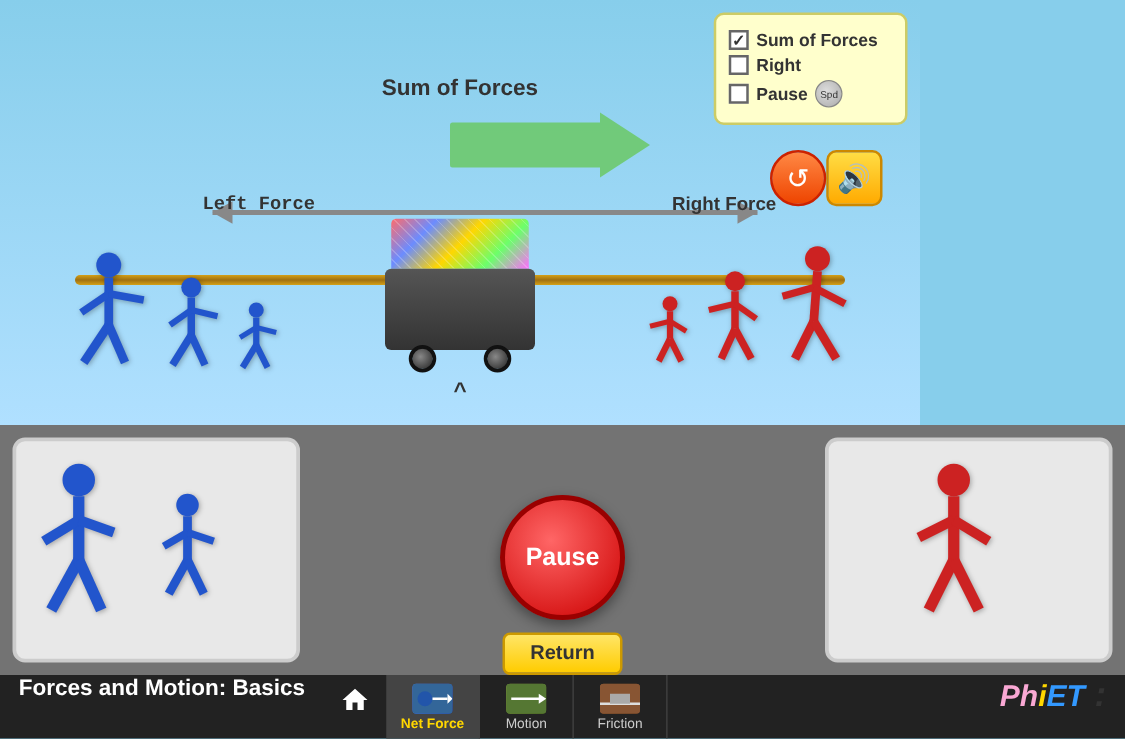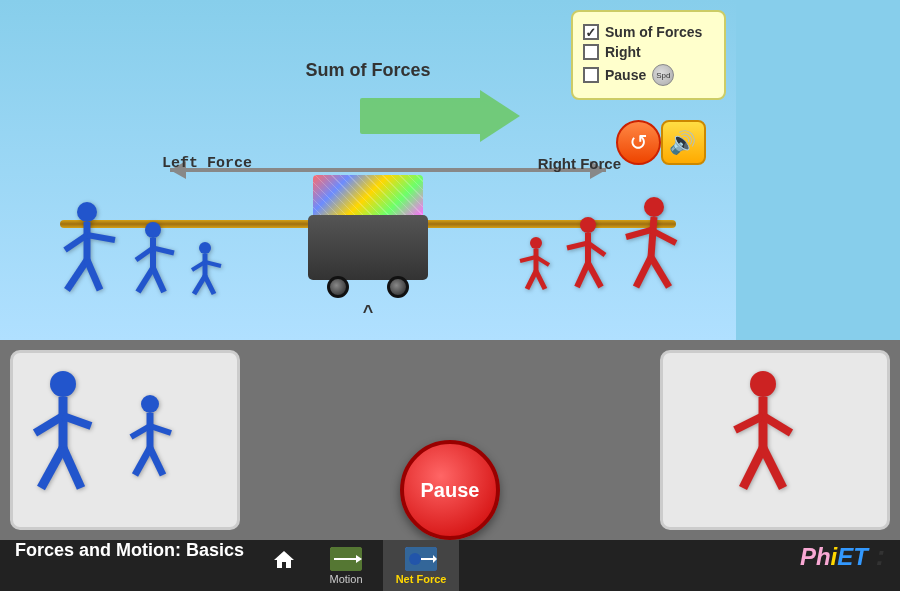--- a/index.html
+++ b/index.html
@@ -486,20 +486,23 @@
         <line x1="27" y1="33" x2="48" y2="40" stroke="#2255CC" stroke-width="6"></line>
         <line x1="27" y1="55" x2="12" y2="82" stroke="#2255CC" stroke-width="7"></line>
         <line x1="27" y1="55" x2="40" y2="82" stroke="#2255CC" stroke-width="7"></line>
       </svg>
     </div>
 
     <div class="center-controls">
       <button class="pause-btn">
         <span>Pause</span>
       </button>
+      <button class="return-btn">
+        <span>Return</span>
+      </button>
     </div>
 
     <div class="side-panel">
 
       <svg width="80" height="140" viewBox="0 0 80 140" style="position:absolute; left:60px; top:15px;" class="figure-svg">
         <circle cx="40" cy="16" r="13" fill="#CC2222"></circle>
         <line x1="40" y1="29" x2="40" y2="80" stroke="#CC2222" stroke-width="9"></line>
         <line x1="40" y1="48" x2="12" y2="62" stroke="#CC2222" stroke-width="8"></line>
         <line x1="40" y1="48" x2="68" y2="65" stroke="#CC2222" stroke-width="8"></line>
         <line x1="40" y1="80" x2="20" y2="120" stroke="#CC2222" stroke-width="9"></line>
@@ -512,41 +515,51 @@
   <div class="bottom-bar">
     <span class="bottom-title">Forces and Motion: Basics</span>
 
     <div class="home-btn">
       <svg width="24" height="24" viewBox="0 0 24 24" fill="white">
         <path d="M10 20v-6h4v6h5v-8h3L12 3 2 12h3v8z"></path>
       </svg>
     </div>
 
     <div class="nav-tabs">
-      <div class="nav-tab nav-tab-motion">
-        <div class="nav-tab-icon">
-          <svg width="32" height="24" viewBox="0 0 32 24">
-            <rect width="32" height="24" fill="#557733"></rect>
-            <line x1="4" y1="12" x2="28" y2="12" stroke="white" stroke-width="2"></line>
-            <polygon points="26,8 32,12 26,16" fill="white"></polygon>
-          </svg>
-        </div>
-        <span class="nav-tab-label">Motion</span>
-      </div>
       <div class="nav-tab nav-tab-net-force active">
         <div class="nav-tab-icon">
           <svg width="32" height="24" viewBox="0 0 32 24">
             <rect width="32" height="24" fill="#336699"></rect>
             <circle cx="10" cy="12" r="6" fill="#2255AA"></circle>
             <line x1="16" y1="12" x2="28" y2="12" stroke="white" stroke-width="2"></line>
             <polygon points="28,8 32,12 28,16" fill="white"></polygon>
           </svg>
         </div>
         <span class="nav-tab-label" style="color:#FFD700; font-weight:bold;">Net Force</span>
       </div>
+      <div class="nav-tab nav-tab-motion">
+        <div class="nav-tab-icon">
+          <svg width="32" height="24" viewBox="0 0 32 24">
+            <rect width="32" height="24" fill="#557733"></rect>
+            <line x1="4" y1="12" x2="28" y2="12" stroke="white" stroke-width="2"></line>
+            <polygon points="26,8 32,12 26,16" fill="white"></polygon>
+          </svg>
+        </div>
+        <span class="nav-tab-label">Motion</span>
+      </div>
+      <div class="nav-tab nav-tab-friction">
+        <div class="nav-tab-icon">
+          <svg width="32" height="24" viewBox="0 0 32 24">
+            <rect width="32" height="24" fill="#885533"></rect>
+            <line x1="0" y1="16" x2="32" y2="16" stroke="#DDD" stroke-width="2"></line>
+            <rect x="8" y="8" width="16" height="8" fill="#AAA"></rect>
+          </svg>
+        </div>
+        <span class="nav-tab-label">Friction</span>
+      </div>
     </div>
 
     <div class="phet-logo">
       <span style="color:#f9a8d4;">Ph</span><span style="color:#FFD700; font-style:italic;">i</span><span style="color:#3399FF;font-style:italic;">ET</span><span style="color:#333; font-size:28px;"> :</span>
     </div>
 
   </div>
 
 </div>
 

